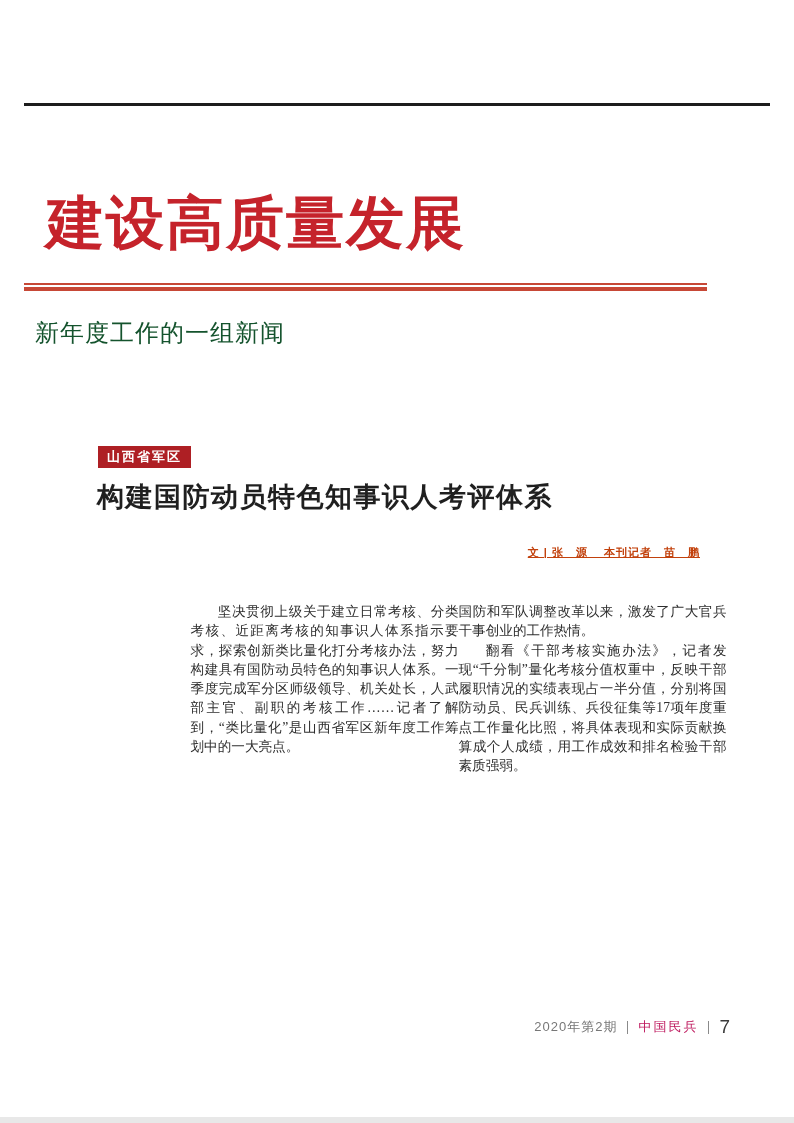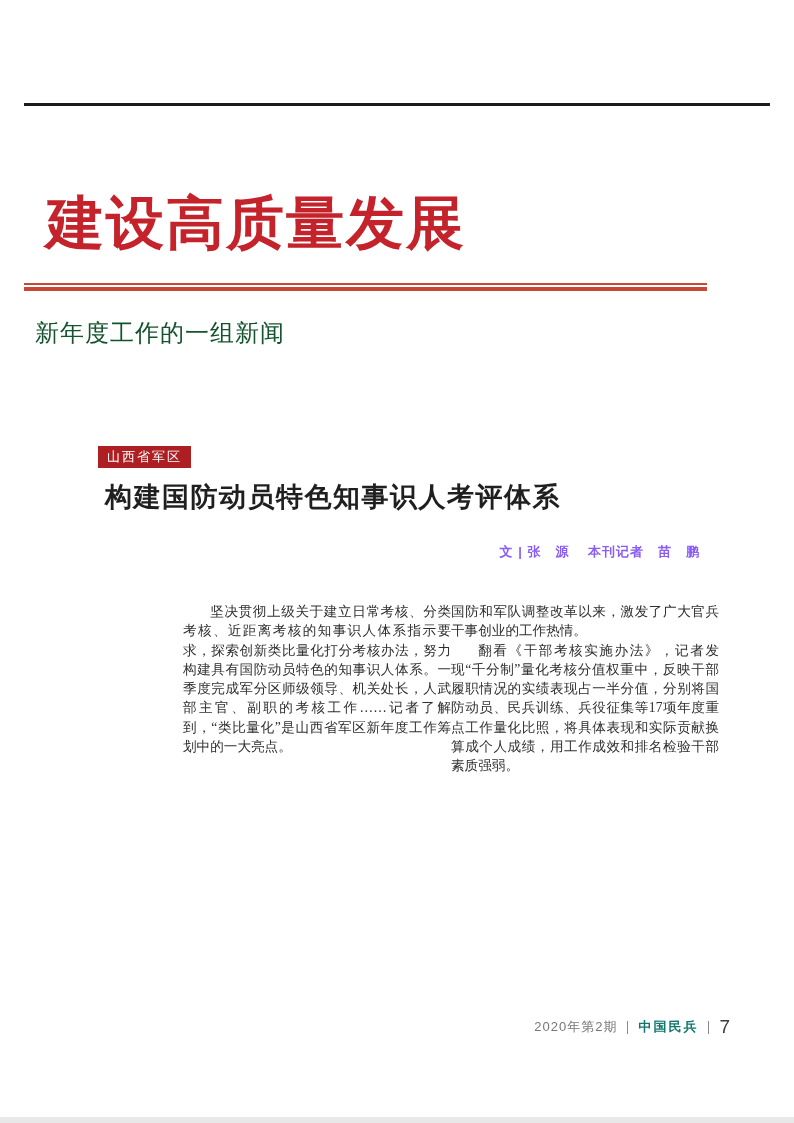--- a/index.html
+++ b/index.html
@@ -44,52 +44,52 @@
     color:#14532d;
     letter-spacing:1px;
     white-space:nowrap;
   }
   
   .section-badge{
     position:absolute;left:98px;top:446px;
     background:var(--badge-red,#ae1f24);
     color:#ffffff;
     font-family:"Liberation Serif", serif;
-    font-weight:normal;
+    font-weight:bold;
     font-size:13px;line-height:22px;
     height:22px;
     padding:0 9px;
     letter-spacing:2px;
     white-space:nowrap;
   }
   .headline{
     position:absolute;left:97px;top:481px;
     font-family:"Liberation Sans", sans-serif;
     font-weight:bold;
     font-size:27px;line-height:32px;
     color:#1f1f1f;
     letter-spacing:1.5px;
     white-space:nowrap;
-    margin-left:8px;
   }
   .byline{
     position:absolute;right:94px;top:543px;
     font-family:"Liberation Sans", sans-serif;
     font-weight:bold;
-    font-size:13px;line-height:18px;
-    color:#8b5cf6;
+    font-size:11px;line-height:18px;
+    color:#c2410c;
     letter-spacing:1px;
     white-space:nowrap;
+    text-decoration:underline;
   }
   
   .article-body{
     position:absolute;left:183px;top:602px;
     width:551px;
     display:flex;
-    justify-content:flex-start;
+    justify-content:center;
   }
   .column{
     width:268px;
     font-family:"Liberation Serif", serif;
     font-size:13.6px;
     line-height:19.3px;
     color:#2e2e2e;
     text-align:justify;
     text-justify:inter-ideograph;
   }
@@ -112,21 +112,21 @@
     display:flex;align-items:center;
     font-family:"Liberation Sans", sans-serif;
     color:#6a6a6a;
     white-space:nowrap;
   }
   .footer .issue{font-size:13px;letter-spacing:1px;color:#777777;}
   .footer .sep{
     width:1px;height:13px;background:#8a8a8a;
     margin:0 10px;
   }
-  .footer .magazine{font-size:13px;letter-spacing:2px;color:#0f766e;font-weight:700;text-align:right;}
+  .footer .magazine{font-size:13px;letter-spacing:2px;color:#be185d;font-weight:400;text-align:right;}
   .footer .page-number{font-size:19px;color:#3a3a3a;}
 </style>
 </head>
 <body>
 
 <div class="page">
 
   <div class="top-rule"></div>
 
   <div class="masthead-title">建设高质量发展</div>

